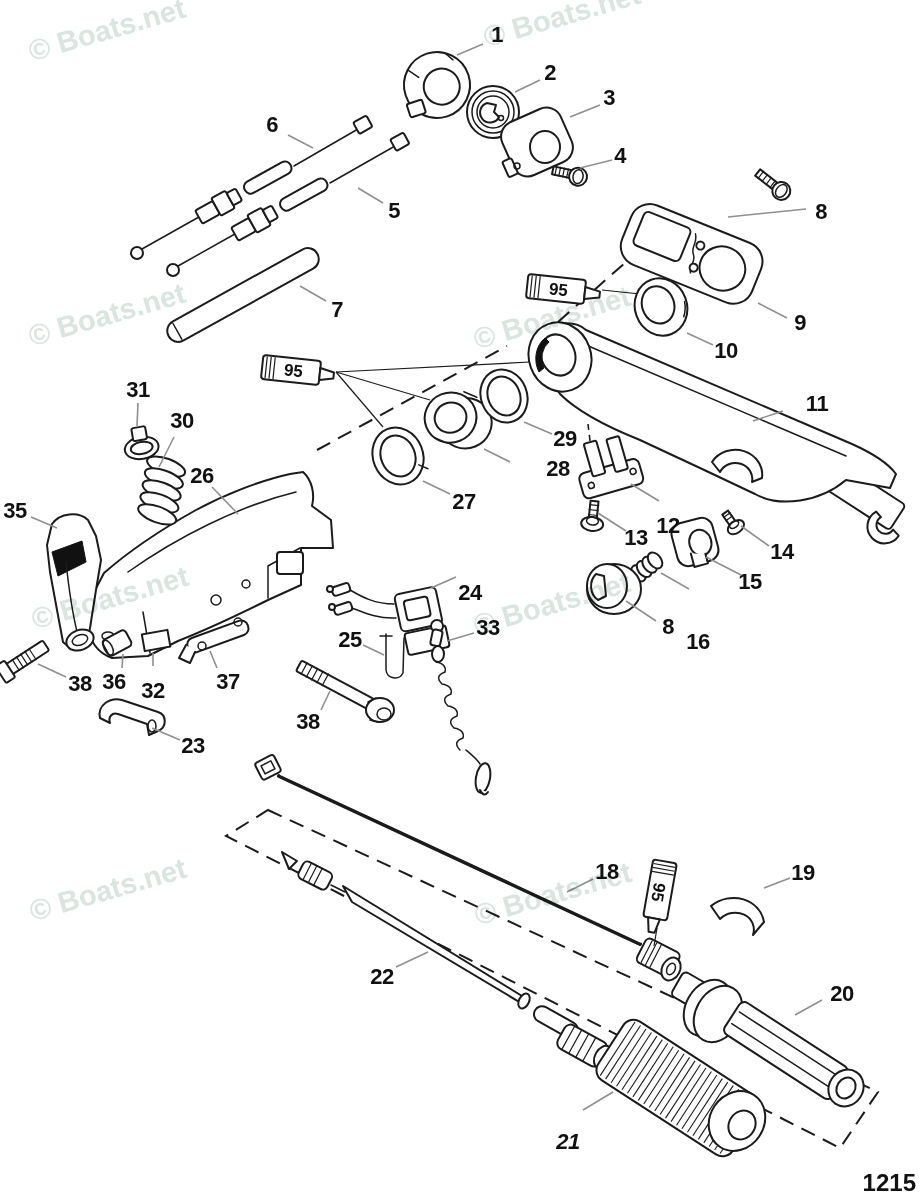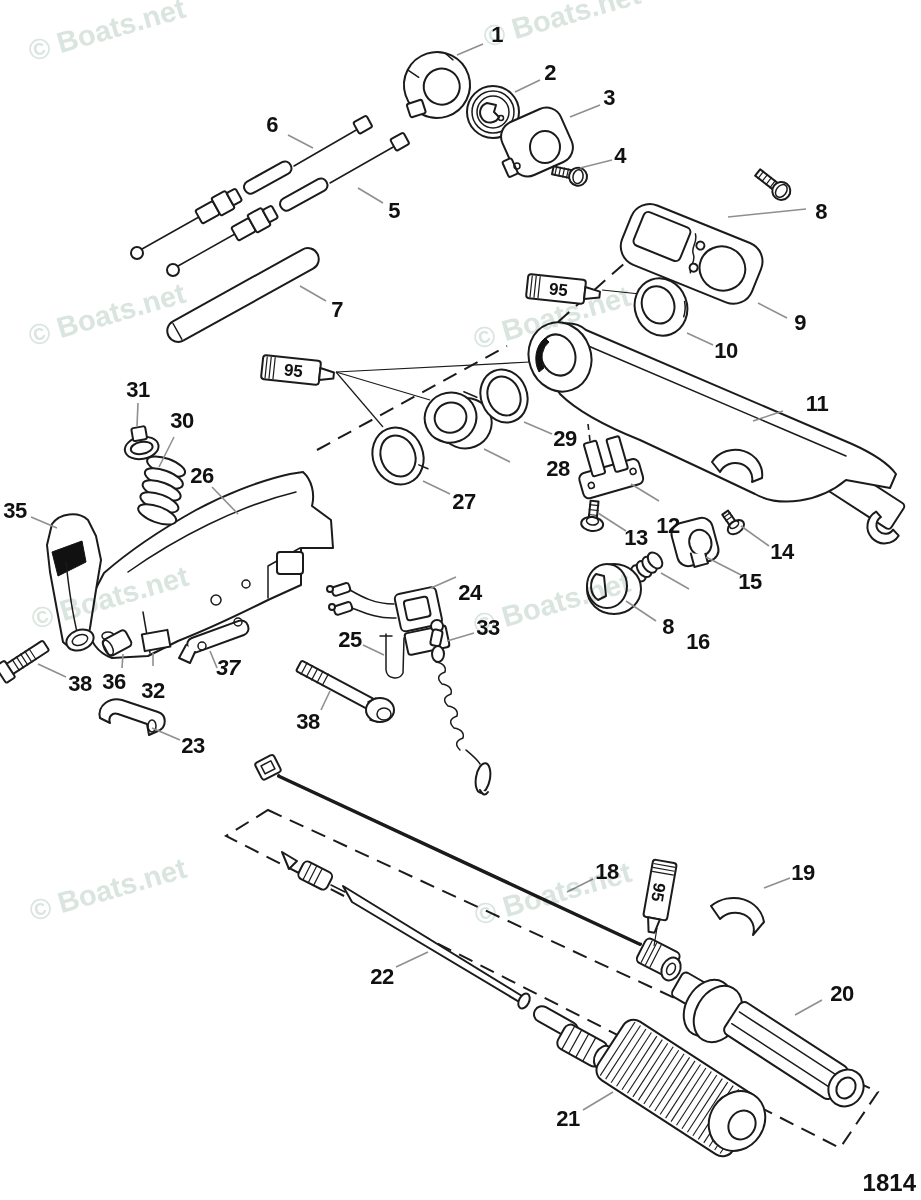--- a/index.html
+++ b/index.html
@@ -471,46 +471,46 @@
       <div class="callout" style="left: 797px; top: 404px; margin-left: 20px;">11</div>
       <div class="callout" style="left: 668px; top: 506px; margin-top: 20px;">12</div>
       <div class="callout" style="left: 636px; top: 538px;">13</div>
       <div class="callout" style="left: 782px; top: 552px;">14</div>
       <div class="callout" style="left: 750px; top: 582px;">15</div>
       <div class="callout" style="left: 698px; top: 594px; margin-top: 48px;">16</div>
       <div class="callout" style="left: 668px; top: 627px;">8</div>
       <div class="callout" style="left: 607px; top: 872px;">18</div>
       <div class="callout" style="left: 803px; top: 873px;">19</div>
       <div class="callout" style="left: 842px; top: 994px;">20</div>
-      <div class="callout" style="left: 568px; top: 1119px;">21</div>
+      <div class="callout" style="left: 568px; top: 1142px; font-style: italic;">21</div>
       <div class="callout" style="left: 382px; top: 977px;">22</div>
       <div class="callout" style="left: 193px; top: 746px;">23</div>
       <div class="callout" style="left: 470px; top: 569px; margin-top: 24px;">24</div>
       <div class="callout" style="left: 350px; top: 640px;">25</div>
       <div class="callout" style="left: 202px; top: 476px; text-align: center;">26</div>
       <div class="callout" style="left: 464px; top: 502px;">27</div>
       <div class="callout" style="left: 523px; top: 469px; margin-left: 35px;">28</div>
       <div class="callout" style="left: 565px; top: 439px;">29</div>
       <div class="callout" style="left: 182px; top: 421px;">30</div>
       <div class="callout" style="left: 138px; top: 390px;">31</div>
       <div class="callout" style="left: 153px; top: 679px; margin-top: 12px;">32</div>
       <div class="callout" style="left: 488px; top: 628px;">33</div>
       <div class="callout" style="left: 80px; top: 684px;">38</div>
       <div class="callout" style="left: 15px; top: 511px;">35</div>
       <div class="callout" style="left: 114px; top: 682px;">36</div>
-      <div class="callout" style="left: 228px; top: 668px; font-style: italic;">37</div>
+      <div class="callout" style="left: 228px; top: 682px;">37</div>
       <div class="callout" style="left: 308px; top: 722px;">38</div>
     </div>
 
   <div id="watermark-layer">
       <div class="watermark" style="left: 107px; top: 30px; color: rgb(217, 229, 222);">© Boats.net</div>
       <div class="watermark" style="left: 562px; top: 16px; color: rgb(217, 229, 222);">© Boats.net</div>
       <div class="watermark" style="left: 107px; top: 315px; color: rgb(217, 229, 222);">© Boats.net</div>
       <div class="watermark" style="left: 552px; top: 318px; color: rgb(217, 229, 222);">© Boats.net</div>
       <div class="watermark" style="left: 110px; top: 598px; color: rgb(217, 229, 222);">© Boats.net</div>
       <div class="watermark" style="left: 552px; top: 604px; color: rgb(217, 229, 222);">© Boats.net</div>
       <div class="watermark" style="left: 108px; top: 890px; color: rgb(217, 229, 222);">© Boats.net</div>
       <div class="watermark" style="left: 553px; top: 894px; color: rgb(217, 229, 222);">© Boats.net</div>
     </div>
 
-  <div id="sheet-number">1814</div>
+  <div id="sheet-number">1215</div>
 
 </div>
 
 </body></html>

